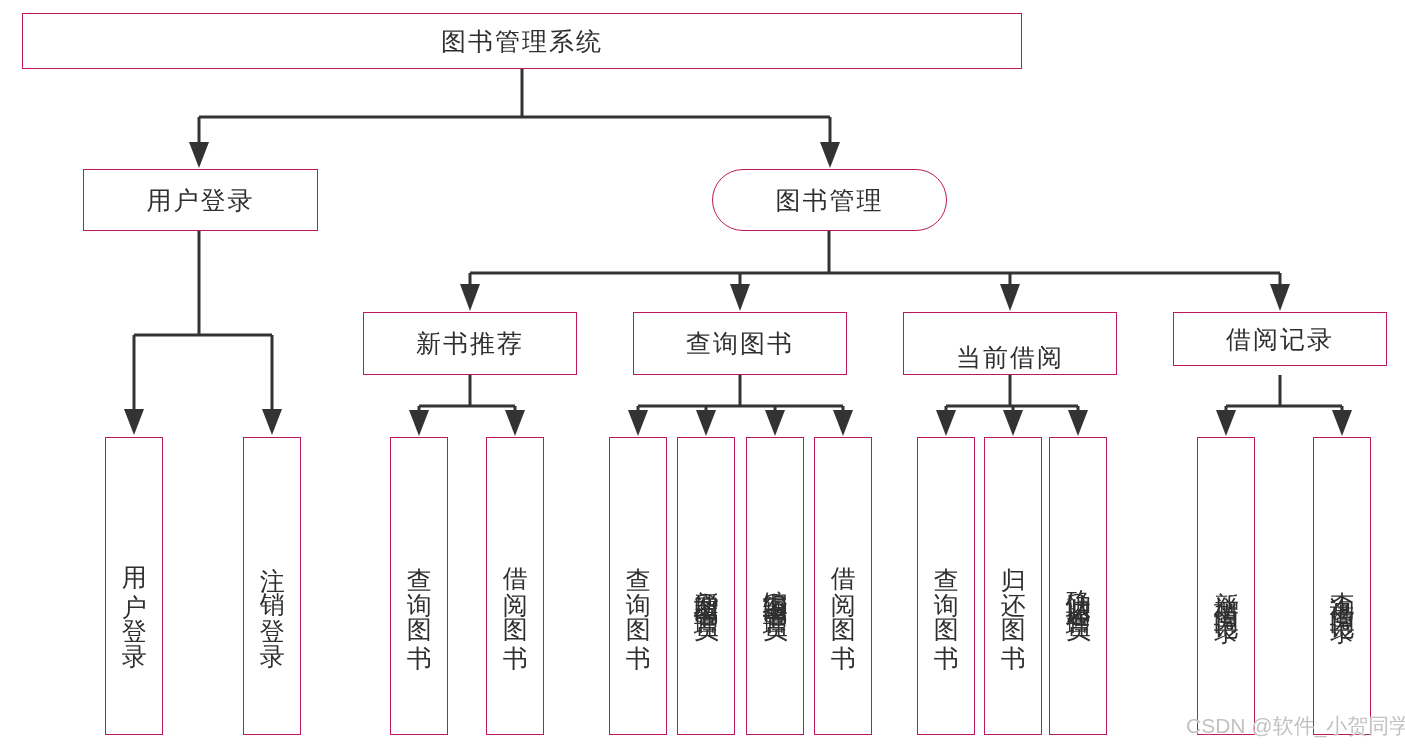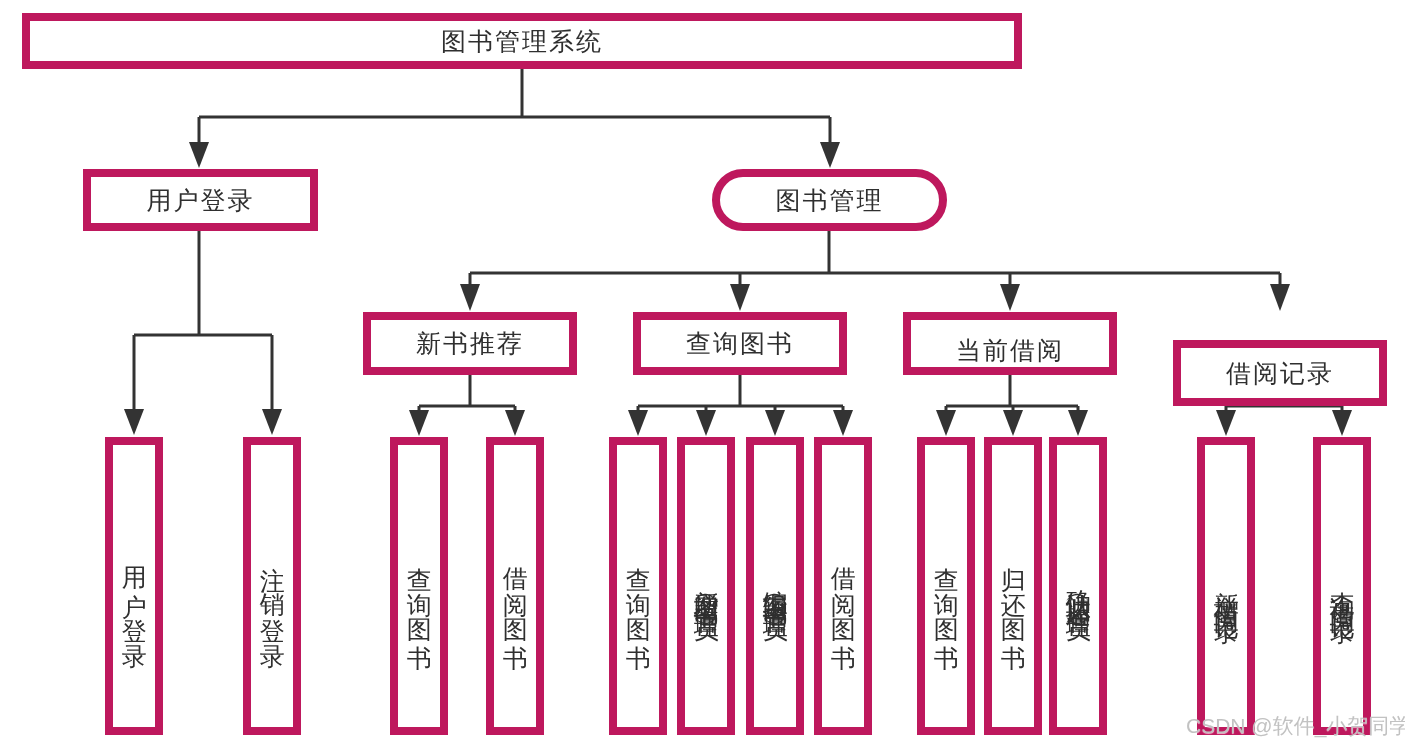--- a/index.html
+++ b/index.html
@@ -18,21 +18,21 @@
   }
   .wires {
     position: absolute;
     left: 0;
     top: 0;
     z-index: 1;
   }
   .box {
     position: absolute;
     box-sizing: border-box;
-    border: 8px solid #be185d;
+    border: 1px solid #be185d;
     background: #ffffff;
     display: flex;
     align-items: center;
     justify-content: center;
     z-index: 2;
   }
   .hlabel {
     font-size: 25px;
     font-weight: 500;
     letter-spacing: 2px;
@@ -155,21 +155,21 @@
 
   <div class="box" style="left:363px; top:312px; width:214px; height:63px;text-align:right;">
     <span class="hlabel">新书推荐</span>
   </div>
   <div class="box" style="left:633px; top:312px; width:214px; height:63px;">
     <span class="hlabel">查询图书</span>
   </div>
   <div class="box" style="left:903px; top:312px; width:214px; height:63px;align-items:flex-end;">
     <span class="hlabel">当前借阅</span>
   </div>
-  <div class="box" style="left:1173px; top:312px; width:214px; height:66px;margin-top:28px;">
+  <div class="box" style="left:1173px; top:312px; width:214px; height:54px;">
     <span class="hlabel">借阅记录</span>
   </div>
 
   <div class="box leaf" style="left:105px; top:437px; width:58px; height:298px;">
     <span class="ls26">用户登录</span>
   </div>
   <div class="box leaf" style="left:243px; top:437px; width:58px; height:298px;">
     <span class="ls26">注销登录</span>
   </div>
 

